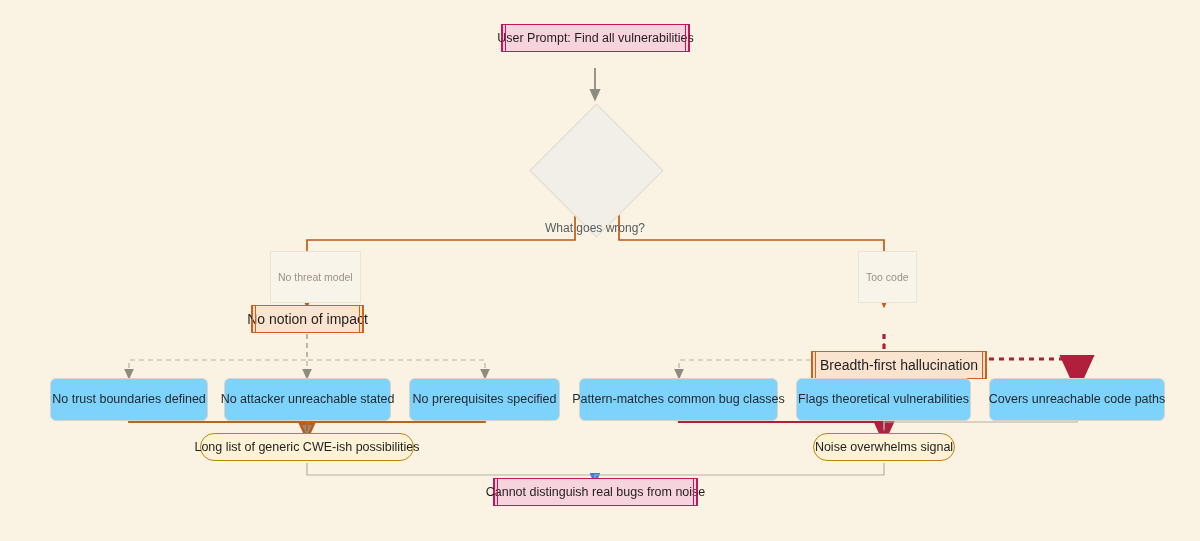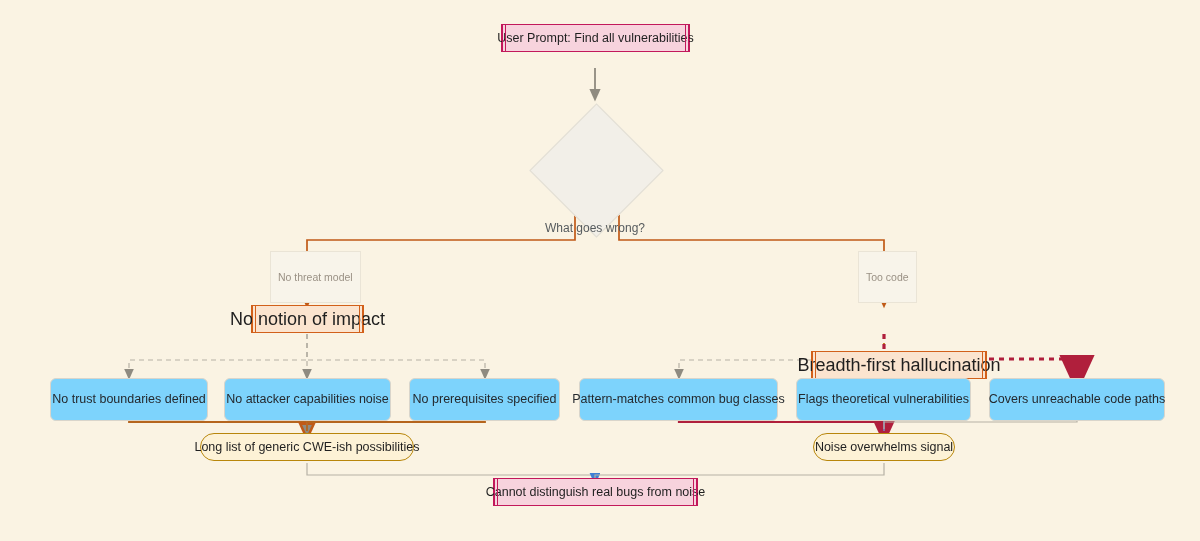--- a/index.html
+++ b/index.html
@@ -59,21 +59,21 @@
     box-sizing: border-box;
   }
   .n-critical::before { left: 0px; }
   .n-critical::after  { right: 0px; }
 
   
   .n-problem {
     background: #fbe4cf;
     border: 1.6px solid #d2601a;
     color: #1f1f1f;
-    font-size: 18px;
+    font-size: 14px;
     height: 28px;
     padding: 0 14px;
   }
   .n-problem::before,
   .n-problem::after {
     content: "";
     position: absolute;
     top: 0; bottom: 0;
     width: 4px;
     border-left: 1.6px solid #d2601a;
@@ -215,21 +215,21 @@
 
   <div class="node n-problem" style="left:811px; top:305px; width:176px;margin-top:46px;">
     <span>Breadth-first hallucination</span>
   </div>
 
   <div class="node n-leaf" style="left:50px; top:378px; width:158px;">
     <span>No trust boundaries defined</span>
   </div>
 
   <div class="node n-leaf" style="left:224px; top:378px; width:167px;">
-    <span>No attacker capabilities noise</span>
+    <span>No attacker unreachable stated</span>
   </div>
 
   <div class="node n-leaf" style="left:409px; top:378px; width:151px;">
     <span>No prerequisites specified</span>
   </div>
 
   <div class="node n-leaf" style="left:796px; top:378px; width:175px;">
     <span>Flags theoretical vulnerabilities</span>
   </div>
 

